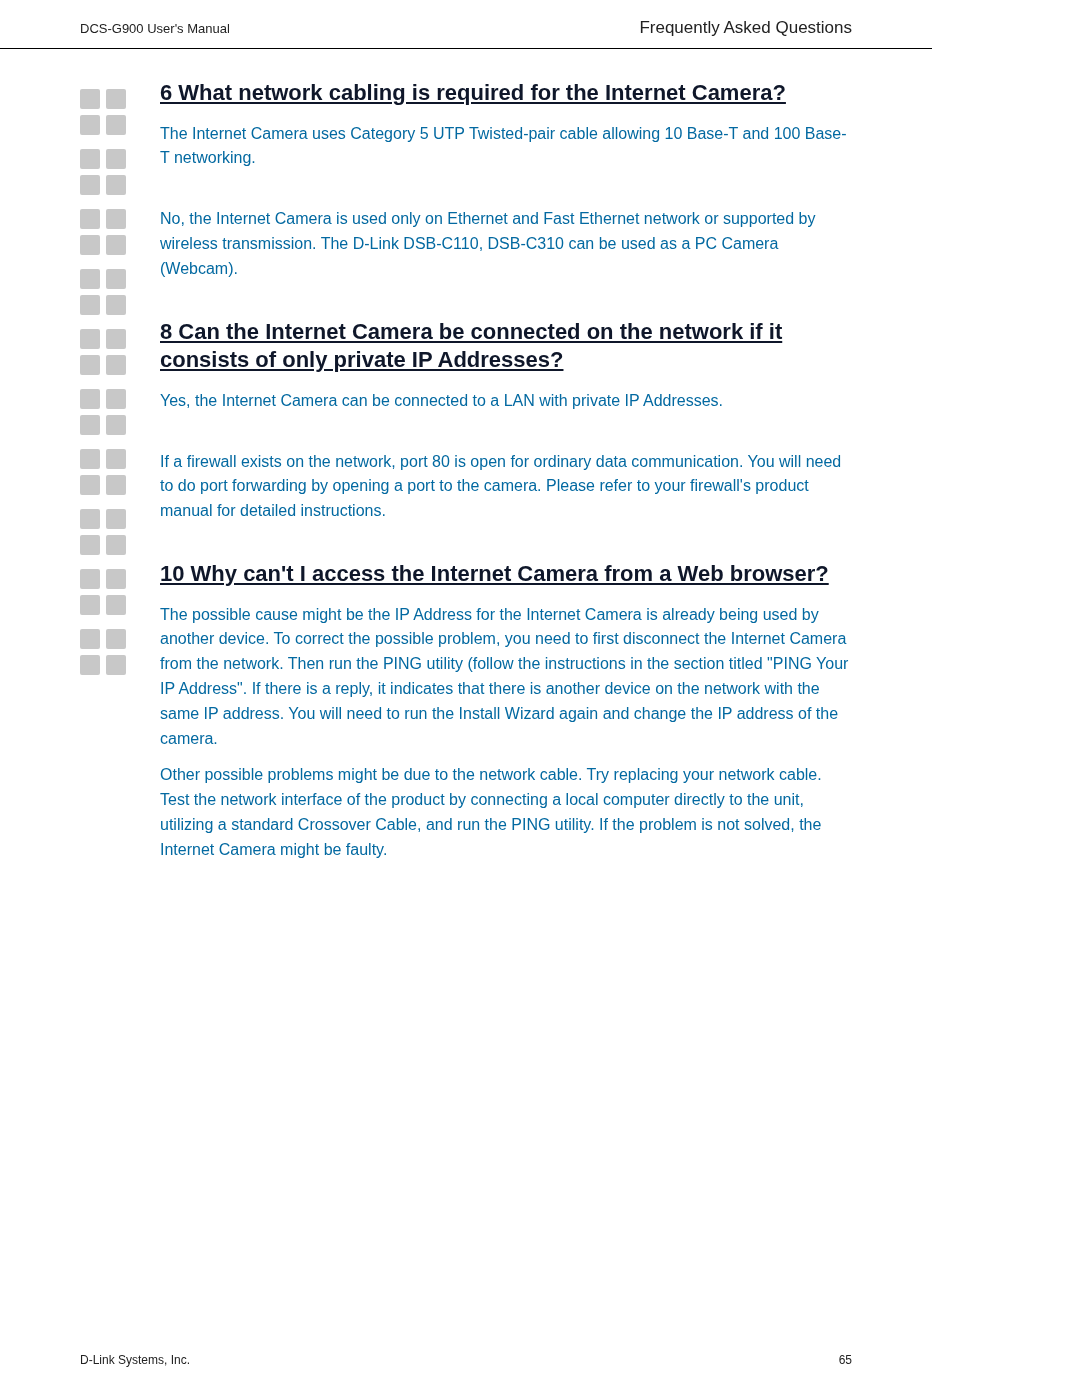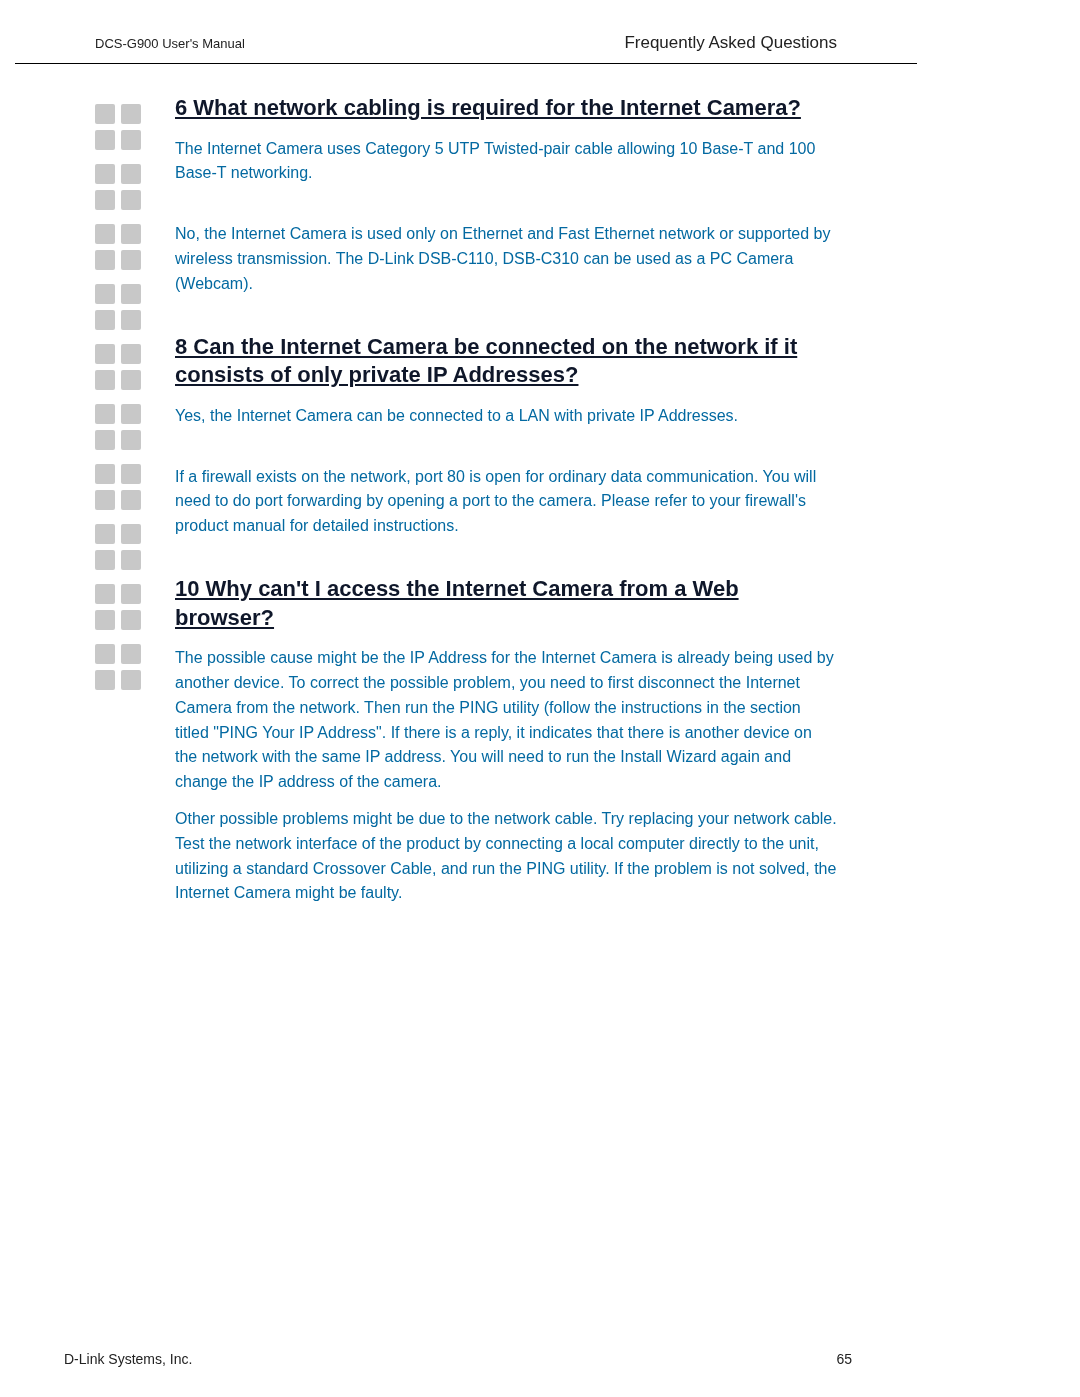--- a/index.html
+++ b/index.html
@@ -15,21 +15,21 @@
       font-family: Arial, Helvetica, sans-serif;
       font-size: 15px;
       color: #000000;
       position: relative;
     }
 
     .page-container {
       width: 932px;
       min-height: 1397px;
       position: relative;
-      padding: 15px;
+      padding: 0;
     }
 
     
     .page-header {
       display: flex;
       justify-content: space-between;
       align-items: center;
       padding: 18px 80px 10px 80px;
       border-bottom: 1px solid #000;
       margin-bottom: 0;
@@ -105,25 +105,25 @@
     }
 
     .faq-body p {
       margin-bottom: 12px;
     }
 
     
     .page-footer {
       position: absolute;
       bottom: 30px;
-      left: 64px;
+      left: 80px;
       right: 80px;
       display: flex;
       justify-content: space-between;
-      font-size: 14px;
+      font-size: 12px;
       color: #222;
     }
   </style>
 </head>
 <body>
 
 <div class="page-container">
 
   <div class="page-header">
     <span class="header-left">DCS-G900 User's Manual</span>

